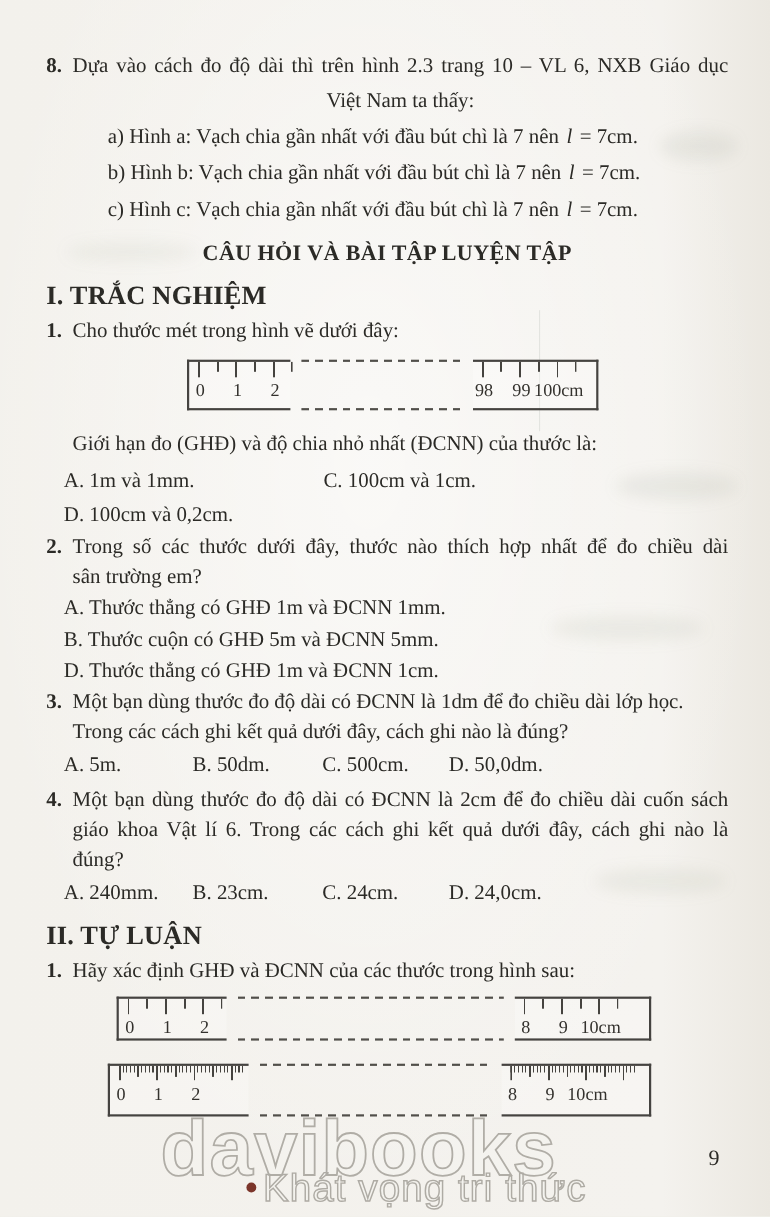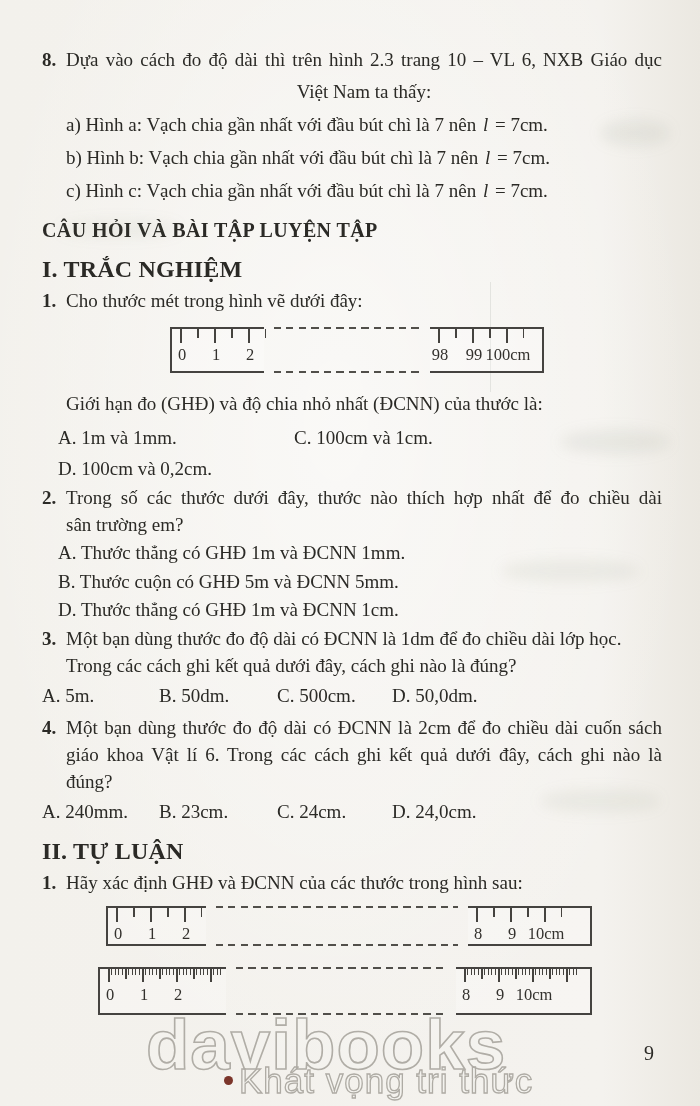--- a/index.html
+++ b/index.html
@@ -18,28 +18,28 @@
   .crease{position:absolute;width:1px;background:rgba(60,70,55,.10);pointer-events:none;}
 
   b,.bold{font-weight:700;}
   .line{display:block;}
   .just{text-align:justify;text-align-last:justify;}
   .indent{padding-left:24px;}
   .num{display:inline-block;min-width:24px;font-weight:700;}
   .ell{font-style:italic;padding:0 2px;}
 
   .p8 .line{line-height:32px;text-align:center;}
-  .abc .line{line-height:33px;}
-
-  h2{font-size:20px;line-height:28px;text-align:left;margin:9px 0 12px 0;letter-spacing:.4px;}
+  .abc .line{line-height:33px;margin-left:32px;}
+
+  h2{font-size:20px;line-height:28px;text-align:center;margin:9px 0 12px 0;letter-spacing:.4px;}
   h3{font-size:24px;line-height:27px;margin:11px 0 0 0;letter-spacing:.2px;}
   .qline{margin-top:4px;}
 
   .opts2{display:grid;grid-template-columns:236px 1fr;margin:5px 0 0 16px;line-height:31px;}
-  .opts4{display:grid;grid-template-columns:117px 118px 115px auto;margin:2px 0 0 0;line-height:30px;}
+  .opts4{display:grid;grid-template-columns:117px 118px 115px auto;margin:2px 0 0 16px;line-height:30px;}
   .optlist{margin:1px 0 0 16px;}
   .optlist .line{line-height:28.5px;}
 
   
   .rrow{display:flex;align-items:stretch;}
   .rbox{position:relative;border:2px solid #454340;box-sizing:border-box;background:rgba(255,255,255,.25);}
   .rbox.lft{border-right:0;}
   .rbox.rgt{border-left:0;}
   .rgap{flex:1;margin:0 10px;
      background:

